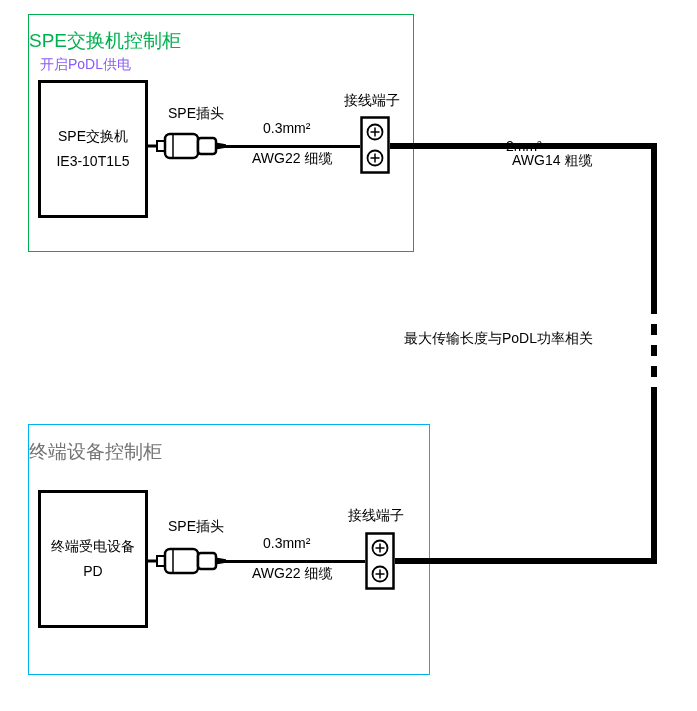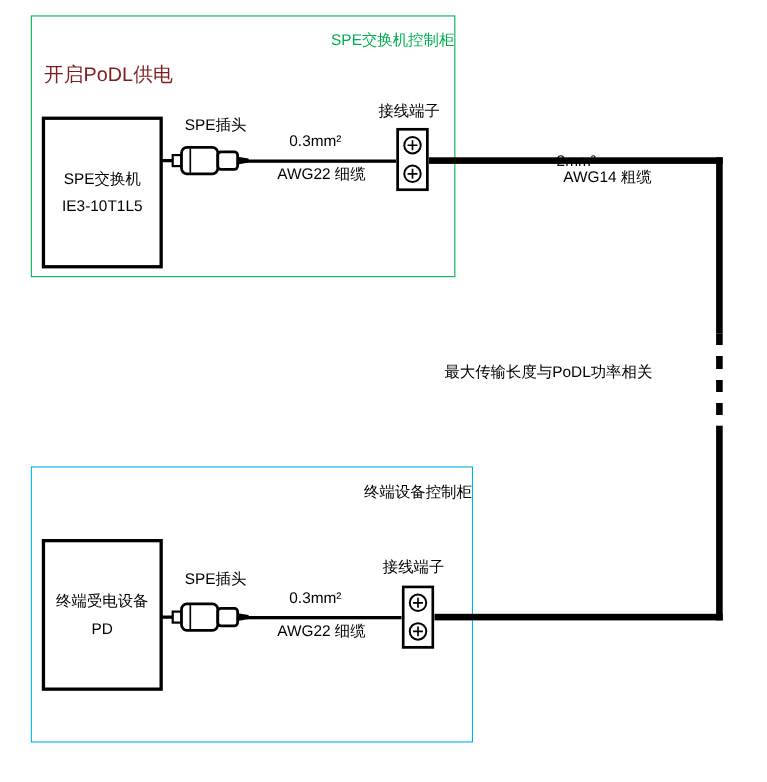--- a/index.html
+++ b/index.html
@@ -5,24 +5,24 @@
   html,body{margin:0;padding:0;background:#fff;}
   .canvas{
     position:relative;width:697px;height:711px;background:#ffffff;
     font-family:"Liberation Sans","DejaVu Sans",sans-serif;color:#000;
     overflow:hidden;
   }
   .abs{position:absolute;}
   .cabinet{position:absolute;background:#fff;}
   .cabinet.green{border:1px solid #00b050;}
   .cabinet.cyan{border:1px solid #00b0f0;}
-  .cab-title{width:100%;text-align:right;font-size:14px;}
+  .cab-title{width:100%;text-align:left;font-size:19px;}
   .cab-title.green{color:#00b050;}
-  .cab-title.cyan{color:#000000;}
-  .podl{color:#7f1d1d;font-size:18px;white-space:nowrap;}
+  .cab-title.cyan{color:#737373;}
+  .podl{color:#8b5cf6;font-size:14px;white-space:nowrap;}
   .device-box{
     position:absolute;border:3px solid #000;background:#fff;
     display:flex;flex-direction:column;align-items:center;justify-content:center;
     font-size:14px;line-height:25px;text-align:center;
   }
   .lbl{font-size:14px;white-space:nowrap;}
   .cable{position:absolute;background:#000;}
   .vdash{
     position:absolute;
     background:repeating-linear-gradient(to bottom,#000 0 11px,transparent 11px 21px);
@@ -32,21 +32,21 @@
 <body>
 
 <div class="canvas">
 
   <div class="cabinet green" style="left:28px;top:14px;width:384px;height:236px;">
     <div class="cab-title green" style="margin-top:13px;">SPE交换机控制柜</div>
   </div>
 
   <div class="abs podl" style="left:40px;top:56px;">开启PoDL供电</div>
 
-  <div class="device-box" style="left:38px;top:80px;width:104px;height:132px;margin-top:26px;">
+  <div class="device-box" style="left:38px;top:80px;width:104px;height:132px;">
     <div>SPE交换机</div>
     <div>IE3-10T1L5</div>
   </div>
 
   <div class="abs lbl" style="left:168px;top:105px;">SPE插头</div>
 
   <svg class="abs" style="left:146px;top:129px;" width="88" height="34" viewBox="0 0 88 34">
     <line x1="0" y1="17" x2="11" y2="17" stroke="#000" stroke-width="3"></line>
     <rect x="11" y="12" width="8" height="10" fill="#fff" stroke="#000" stroke-width="2"></rect>
     <rect x="19" y="5" width="33" height="24" rx="5" fill="#fff" stroke="#000" stroke-width="2.5"></rect>

